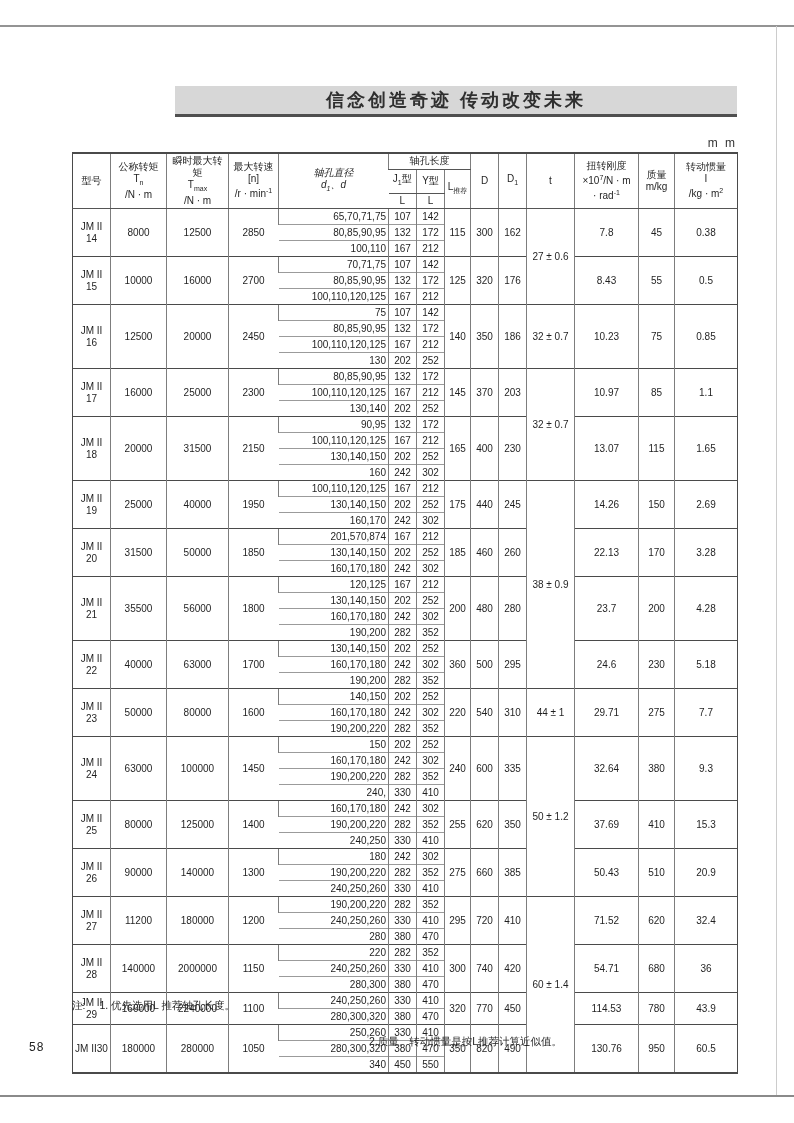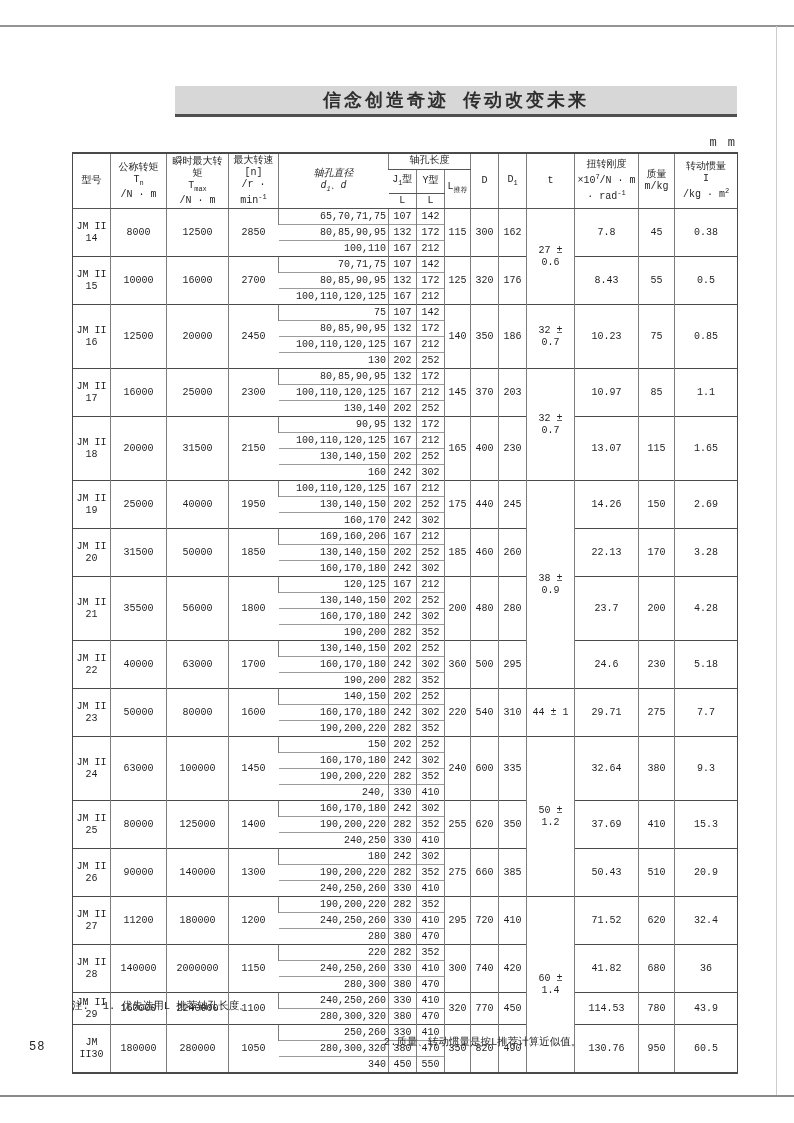--- a/index.html
+++ b/index.html
@@ -1,17 +1,17 @@
 <!DOCTYPE html>
 <html><head>
 <meta charset="utf-8">
 <style>
   html,body{margin:0;padding:0;background:#ffffff;}
   .page{position:relative;width:794px;height:1123px;background:#ffffff;overflow:hidden;
-        font-family:Liberation Mono, monospace;color:#1f1f1f;}
+        font-family:Liberation Sans, sans-serif;color:#1f1f1f;}
   .frame-top{position:absolute;left:0;top:25px;width:794px;height:2px;background:#949494;}
   .frame-bottom{position:absolute;left:0;top:1095px;width:794px;height:2px;background:#8a8a8a;}
   .frame-right{position:absolute;left:776px;top:26px;height:1069px;width:1px;background:#cccccc;}
 
   .banner{position:absolute;left:175px;top:86px;width:562px;height:28px;background:#d7d7d7;
           border-bottom:3px solid #4f4f4f;display:flex;align-items:center;justify-content:center;}
   .banner-text{font-size:18px;font-weight:bold;color:#2f2f2f;letter-spacing:3px;}
 
   .unit-label{position:absolute;left:437px;top:136px;width:300px;text-align:right;
               font-size:12px;color:#333;letter-spacing:2px;}
@@ -303,21 +303,21 @@
           <tr>
             <td class="c-bore sr">160,170</td>
             <td class="num sr">242</td>
             <td class="num sr">302</td>
           </tr>
           <tr>
             <td rowspan="3" class="c-model gs">JM II 20</td>
             <td rowspan="3" class="num gs">31500</td>
             <td rowspan="3" class="num gs">50000</td>
             <td rowspan="3" class="num gs">1850</td>
-            <td class="c-bore gs">169,160,206</td>
+            <td class="c-bore gs">201,570,874</td>
             <td class="num gs">167</td>
             <td class="num gs">212</td>
             <td rowspan="3" class="num gs">185</td>
             <td rowspan="3" class="num gs">460</td>
             <td rowspan="3" class="num gs">260</td>
             <td rowspan="3" class="num gs">22.13</td>
             <td rowspan="3" class="num gs">170</td>
             <td rowspan="3" class="num gs">3.28</td>
           </tr>
           <tr>
@@ -522,21 +522,21 @@
             <td rowspan="3" class="c-model gs">JM II 28</td>
             <td rowspan="3" class="num gs">140000</td>
             <td rowspan="3" class="num gs">2000000</td>
             <td rowspan="3" class="num gs">1150</td>
             <td class="c-bore gs">220</td>
             <td class="num gs">282</td>
             <td class="num gs">352</td>
             <td rowspan="3" class="num gs">300</td>
             <td rowspan="3" class="num gs">740</td>
             <td rowspan="3" class="num gs">420</td>
-            <td rowspan="3" class="num gs">41.82</td>
+            <td rowspan="3" class="num gs">54.71</td>
             <td rowspan="3" class="num gs">680</td>
             <td rowspan="3" class="num gs">36</td>
           </tr>
           <tr>
             <td class="c-bore sr">240,250,260</td>
             <td class="num sr">330</td>
             <td class="num sr">410</td>
           </tr>
           <tr>
             <td class="c-bore sr">280,300</td>

